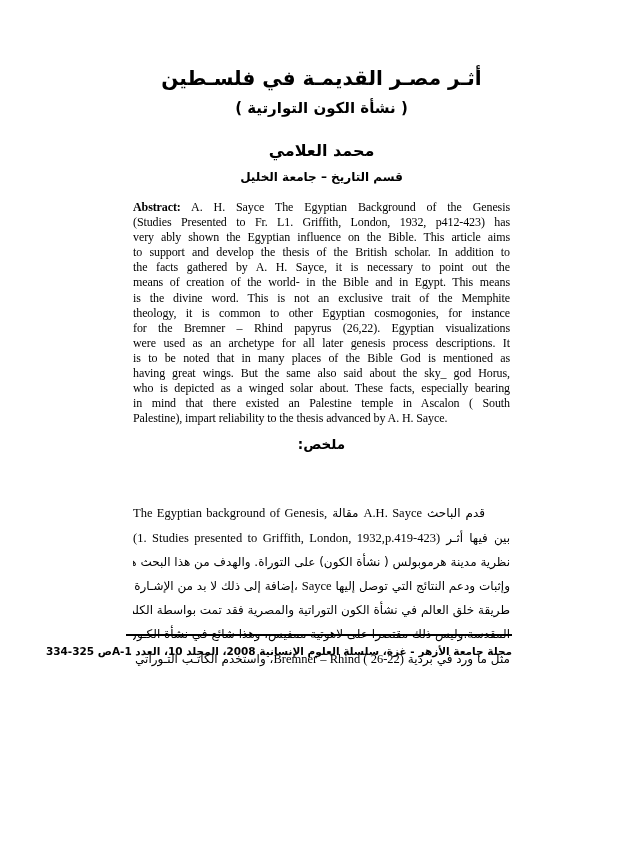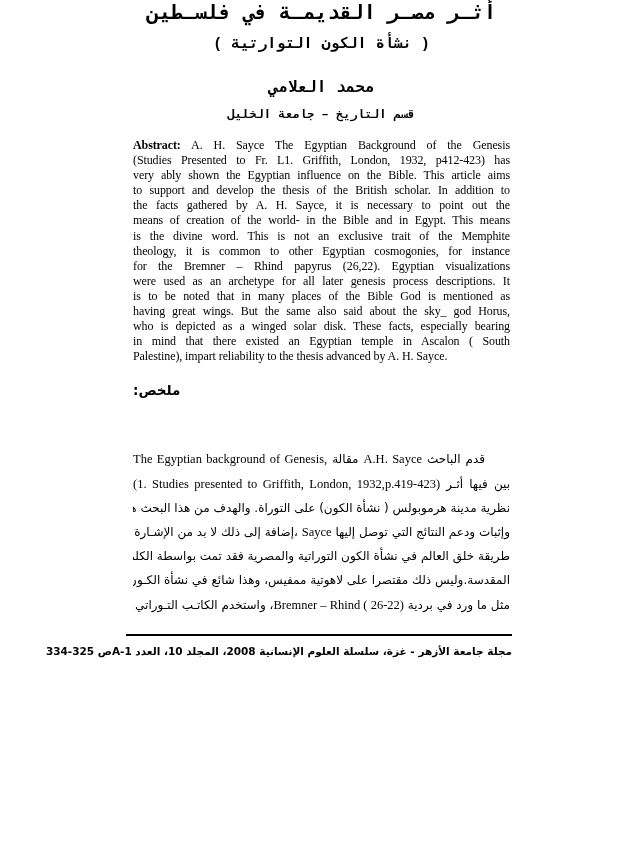--- a/index.html
+++ b/index.html
@@ -1,38 +1,38 @@
 <!DOCTYPE html>
 <html><head>
 <meta charset="utf-8">
 <style>
   html,body{margin:0;padding:0;background:#e8e8e8;}
   .page{width:634px;height:846px;background:#ffffff;position:relative;margin:0 auto;
         color:#000;font-family:"DejaVu Sans",sans-serif;overflow:hidden;
         box-shadow:0 0 4px rgba(0,0,0,.25);}
   .content{position:absolute;left:133px;right:124px;top:0;}
-  .doc-header{text-align:center;direction:rtl;font-family:Liberation Mono, monospace;}
+  .doc-header{margin-top:66px;text-align:center;direction:rtl;}
   .title-1{font-size:20px;font-weight:bold;margin:0 0 9px 0;letter-spacing:0;}
   .title-2{font-size:15px;font-weight:bold;margin:0 0 24px 0;}
   .author{font-size:16px;font-weight:bold;margin-bottom:10px;}
   .affil{font-size:12px;font-weight:bold;margin-bottom:10px;}
   .dates{font-size:11.5px;direction:rtl;text-align:center;white-space:nowrap;margin-top:2px;}
   .dates > span{display:inline-block;}
   .dates > span + span{margin-right:10px;}
   .dates > span.wide-gap{margin-right:24px;}
 
   .abstract-en{margin-top:16px;}
   .en-line{font-family:"Liberation Serif",serif;font-size:12px;
            letter-spacing:-0.1px;line-height:15.1px;white-space:nowrap;overflow:hidden;
            text-align:justify;text-align-last:justify;}
   .en-line .b{font-weight:bold;}
   .en-line.last{text-align-last:left;}
 
-  .summary-heading{direction:rtl;text-align:left;font-weight:bold;font-size:13.5px;
-                   margin-top:15px;line-height:22px;}
+  .summary-heading{direction:rtl;text-align:center;font-weight:bold;font-size:13.5px;
+                   margin-top:7px;line-height:22px;}
   .summary-ar{margin-top:1px;}
   .ar-line{direction:rtl;font-size:12px;line-height:24.2px;white-space:nowrap;overflow:hidden;
            text-align:justify;text-align-last:justify;}
   .ar-line .lat,.lat{direction:ltr;unicode-bidi:isolate;font-family:"Liberation Serif",serif;
            font-size:12.5px;}
   .indent{text-indent:25px;margin-top:46px;}
 
   .doc-footer{position:absolute;left:126px;right:122px;top:634px;}
   .rule{border-top:2px solid #000;}
   .footer-row{display:flex;direction:rtl;justify-content:space-between;align-items:baseline;
@@ -59,22 +59,22 @@
         <div class="en-line"><span>very ably shown the Egyptian influence on the Bible. This article aims</span></div>
         <div class="en-line"><span>to support and develop the thesis of the British scholar. In addition to</span></div>
         <div class="en-line"><span>the facts gathered by A. H. Sayce, it is necessary to point out the</span></div>
         <div class="en-line"><span>means of creation of the world- in the Bible and in Egypt. This means</span></div>
         <div class="en-line"><span>is the divine word. This is not an exclusive trait of the Memphite</span></div>
         <div class="en-line"><span>theology, it is common to other Egyptian cosmogonies, for instance</span></div>
         <div class="en-line"><span>for the Bremner – Rhind papyrus (26,22). Egyptian visualizations</span></div>
         <div class="en-line"><span>were used as an archetype for all later genesis process descriptions. It</span></div>
         <div class="en-line"><span>is to be noted that in many places of the Bible God is mentioned as</span></div>
         <div class="en-line"><span>having great wings. But the same also said about the sky_ god Horus,</span></div>
-        <div class="en-line"><span>who is depicted as a winged solar disk. These facts, especially bearing</span></div>
-        <div class="en-line"><span>in mind that there existed an Egyptian temple in Ascalon ( South</span></div>
+        <div class="en-line"><span>who is depicted as a winged solar about. These facts, especially bearing</span></div>
+        <div class="en-line"><span>in mind that there existed an Palestine temple in Ascalon ( South</span></div>
         <div class="en-line last"><span>Palestine), impart reliability to the thesis advanced by A. H. Sayce.</span></div>
       </section>
 
     <div class="summary-heading">ملخص:</div>
 
     <section class="summary-ar">
         <div class="ar-line indent"><span>قدم الباحث </span><span class="lat" dir="ltr">A.H. Sayce</span><span> مقالة </span><span class="lat" dir="ltr">The Egyptian background of Genesis,</span></div>
         <div class="ar-line"><span>بين فيها أثـر </span><span class="lat" dir="ltr">(1. Studies presented to Griffith, London, 1932,p.419-423)</span></div>
         <div class="ar-line"><span>نظرية مدينة هرموبولس ( نشأة الكون) على التوراة. والهدف من هذا البحث هو تعميـق</span></div>
         <div class="ar-line"><span>وإثبات ودعم النتائج التي توصل إليها </span><span class="lat" dir="ltr">Sayce</span><span> ،إضافة إلى ذلك لا بد من الإشـارة إلـى</span></div>

